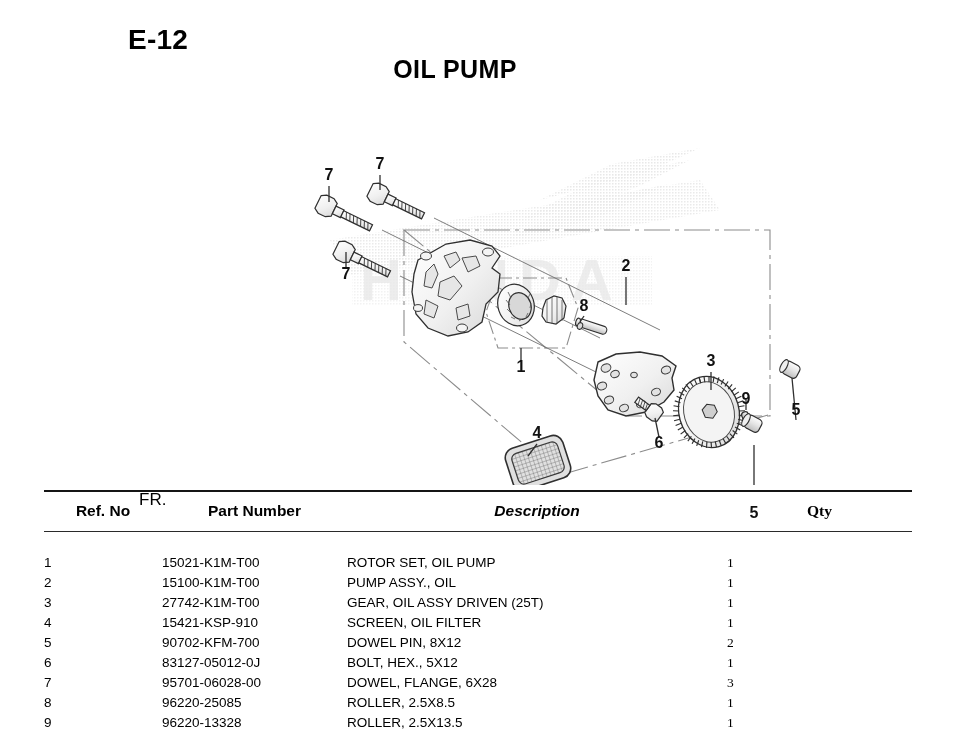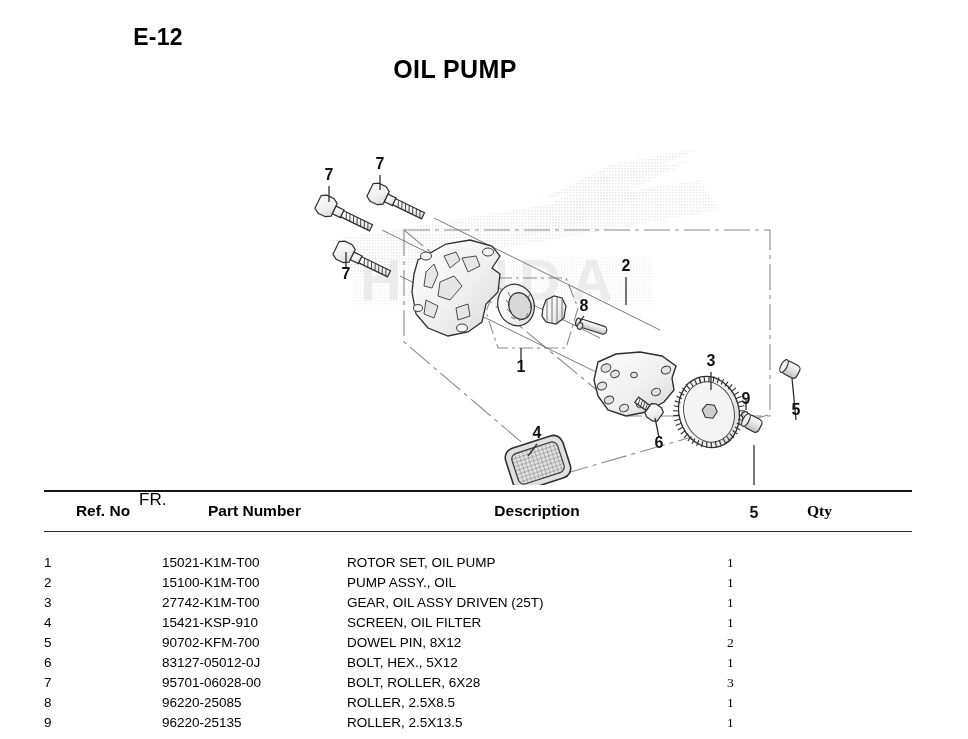--- a/index.html
+++ b/index.html
@@ -23,21 +23,21 @@
     background: #ffffff;
   }
 
   
   .hdr-code {
     position: absolute;
     left: 88px;
     top: 24px;
     width: 140px;
     text-align: center;
-    font-size: 23px;
+    font-size: 28px;
     font-weight: bold;
     letter-spacing: 0.2px;
   }
   .hdr-title {
     position: absolute;
     left: 310px;
     top: 26px;
     width: 290px;
     text-align: center;
     font-size: 25px;
@@ -93,21 +93,21 @@
   col.c-ref  { width: 118px; }
   col.c-part { width: 185px; }
   col.c-desc { width: 380px; }
   col.c-qty  { width: 185px; }
 
   th.ref, td.ref   { text-align: center; }
   th.part, td.part { text-align: center; }
   th.desc, td.desc { text-align: left; padding-left: 48px; }
   th.qty, td.qty   { text-align: center; font-family: Liberation Serif, serif; }
 
-  th.desc { padding-left: 48px; }
+  th.desc { padding-left: 48px; font-style: italic; }
 
   .tbody-pad { height: 17px; }
 </style>
 </head>
 <body>
 
 <div id="page">
 
   <div class="hdr-code">E-12</div>
   <div class="hdr-title">OIL PUMP</div>
@@ -583,32 +583,32 @@
           </tr>
           <tr>
             <td class="ref">6</td>
             <td class="part">83127-05012-0J</td>
             <td class="desc">BOLT, HEX., 5X12</td>
             <td class="qty">1</td>
           </tr>
           <tr>
             <td class="ref">7</td>
             <td class="part">95701-06028-00</td>
-            <td class="desc">BOLT, ROLLER, 6X28</td>
+            <td class="desc">DOWEL, FLANGE, 6X28</td>
             <td class="qty">3</td>
           </tr>
           <tr>
             <td class="ref">8</td>
             <td class="part">96220-25085</td>
             <td class="desc">ROLLER, 2.5X8.5</td>
             <td class="qty">1</td>
           </tr>
           <tr>
             <td class="ref">9</td>
-            <td class="part">96220-25135</td>
+            <td class="part">96220-13328</td>
             <td class="desc">ROLLER, 2.5X13.5</td>
             <td class="qty">1</td>
           </tr>
         </tbody>
     </table>
   </div>
 
 </div>
 
 </body></html>

